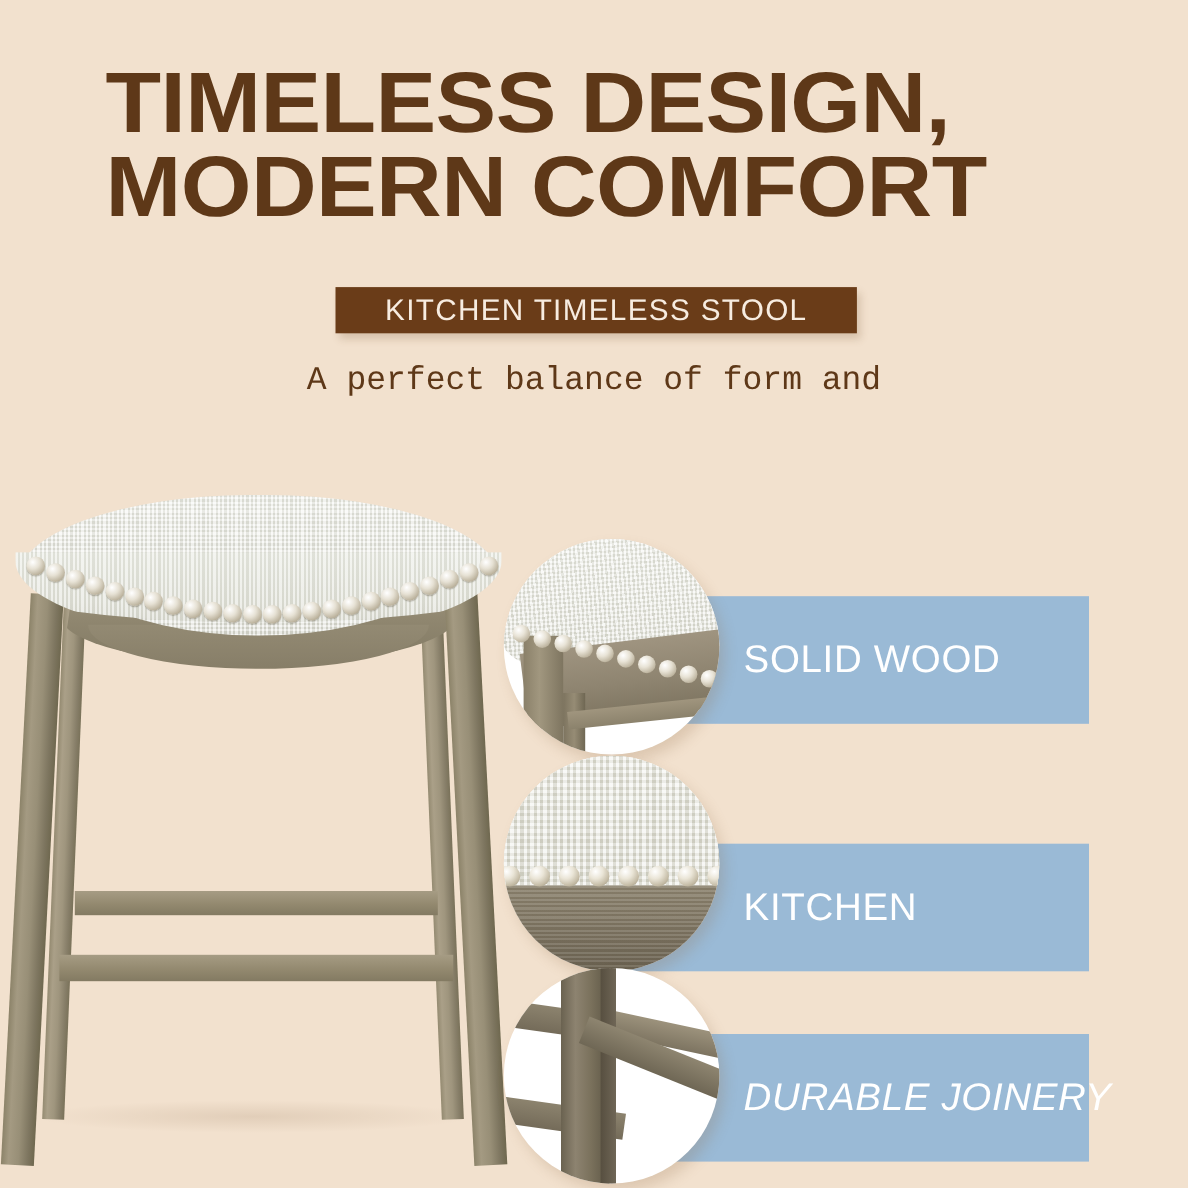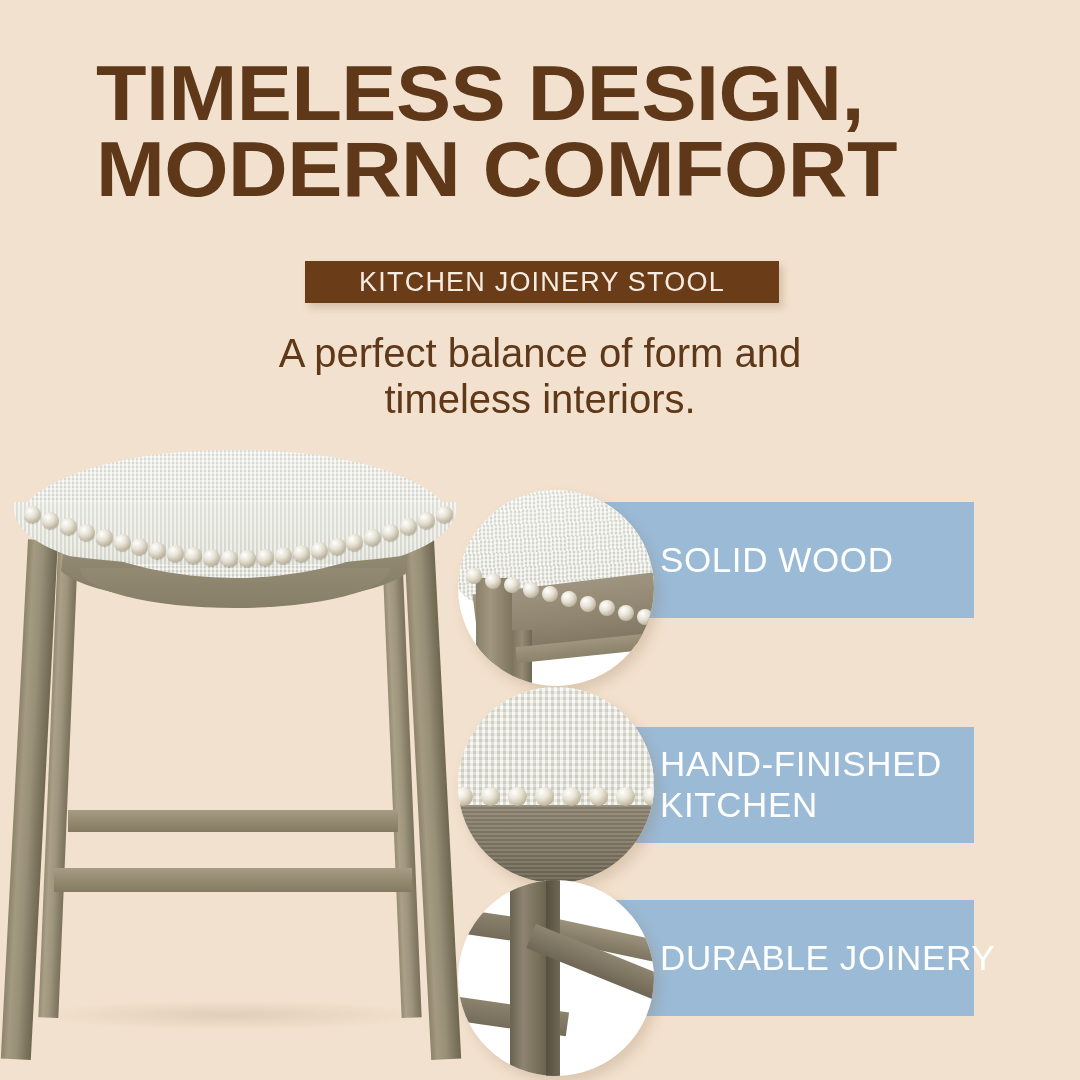--- a/index.html
+++ b/index.html
@@ -61,22 +61,23 @@
   }
 
   
   .description {
     position: absolute;
     left: 190px;
     top: 330px;
     width: 700px;
     text-align: center;
     color: #5e3818;
-    font-size: 40px;
+    font-size: 30px;
     line-height: 1.16;
+    font-family: Liberation Mono, monospace;
   }
   .description .desc-line { display: block; }
 
   
   .hero {
     position: absolute;
     left: 0px;
     top: 440px;
     width: 470px;
     height: 620px;
@@ -171,24 +172,25 @@
   .rail-bot { left: 54px; top: 428px; width: 358px; height: 24px; }
 
   
   .feature {
     position: absolute;
     left: 458px;
     width: 532px;
   }
   .feature-band {
     position: absolute;
-    left: 64px;
+    left: 80px;
     background: #9ABAD6;
     display: flex;
     align-items: center;
+    margin-top: 40px;
   }
   .feature-text {
     color: #ffffff;
     font-size: 35px;
     line-height: 1.16;
     letter-spacing: 0.6px;
     padding-left: 138px;
     white-space: nowrap;
   }
   .feature-text .ft-line { display: block; }
@@ -315,26 +317,25 @@
 <body>
 
 <div id="stage">
 
   <div class="headline">
     <span class="hl-line">TIMELESS DESIGN,</span>
     <span class="hl-line">MODERN COMFORT</span>
   </div>
 
   <div class="badge">
-    <span class="badge-label">KITCHEN JOINERY STOOL</span>
+    <span class="badge-label">KITCHEN TIMELESS STOOL</span>
   </div>
 
   <div class="description">
     <span class="desc-line">A perfect balance of form and</span>
-    <span class="desc-line">timeless interiors.</span>
   </div>
 
   <div class="hero">
     <div class="hero-shadow"></div>
 
     <div class="leg leg-bl"></div>
     <div class="leg leg-br"></div>
 
     <div class="apron"></div>
     <div class="apron-inner"></div>
@@ -400,41 +401,40 @@
           <div class="c1-nail" style="left: 141px; top: 110.2px;"></div>
           <div class="c1-nail" style="left: 160px; top: 114.8px;"></div>
           <div class="c1-nail" style="left: 179px; top: 119.4px;"></div>
         </div>
     </div>
   </div>
 
   <div class="feature" style="top:685px;height:200px;">
     <div class="feature-band" style="top:42px;height:116px;width:452px;">
       <div class="feature-text">
-        <span class="ft-line">HAND-FINISHED</span>
         <span class="ft-line">KITCHEN</span>
       </div>
     </div>
     <div class="feature-circle" style="top:2px;">
       <div class="c2-fabric"></div>
       <div class="c2-wood"></div>
       <div id="c2-nails">
           <div class="c2-nail" style="left: -4px; top: 100px;"></div>
           <div class="c2-nail" style="left: 23px; top: 100px;"></div>
           <div class="c2-nail" style="left: 50px; top: 100px;"></div>
           <div class="c2-nail" style="left: 77px; top: 100px;"></div>
           <div class="c2-nail" style="left: 104px; top: 100px;"></div>
           <div class="c2-nail" style="left: 131px; top: 100px;"></div>
           <div class="c2-nail" style="left: 158px; top: 100px;"></div>
           <div class="c2-nail" style="left: 185px; top: 100px;"></div>
         </div>
     </div>
   </div>
 
-  <div class="feature" style="top:880px;height:200px;">
+  <div class="feature" style="top:880px;height:200px;font-style:italic;">
     <div class="feature-band" style="top:20px;height:116px;width:452px;">
       <div class="feature-text">
         <span class="ft-line">DURABLE JOINERY</span>
       </div>
     </div>
     <div class="feature-circle" style="top:0px;">
       <div class="c3-rail-a"></div>
       <div class="c3-rail-b"></div>
       <div class="c3-diag2"></div>
       <div class="c3-post"></div>

